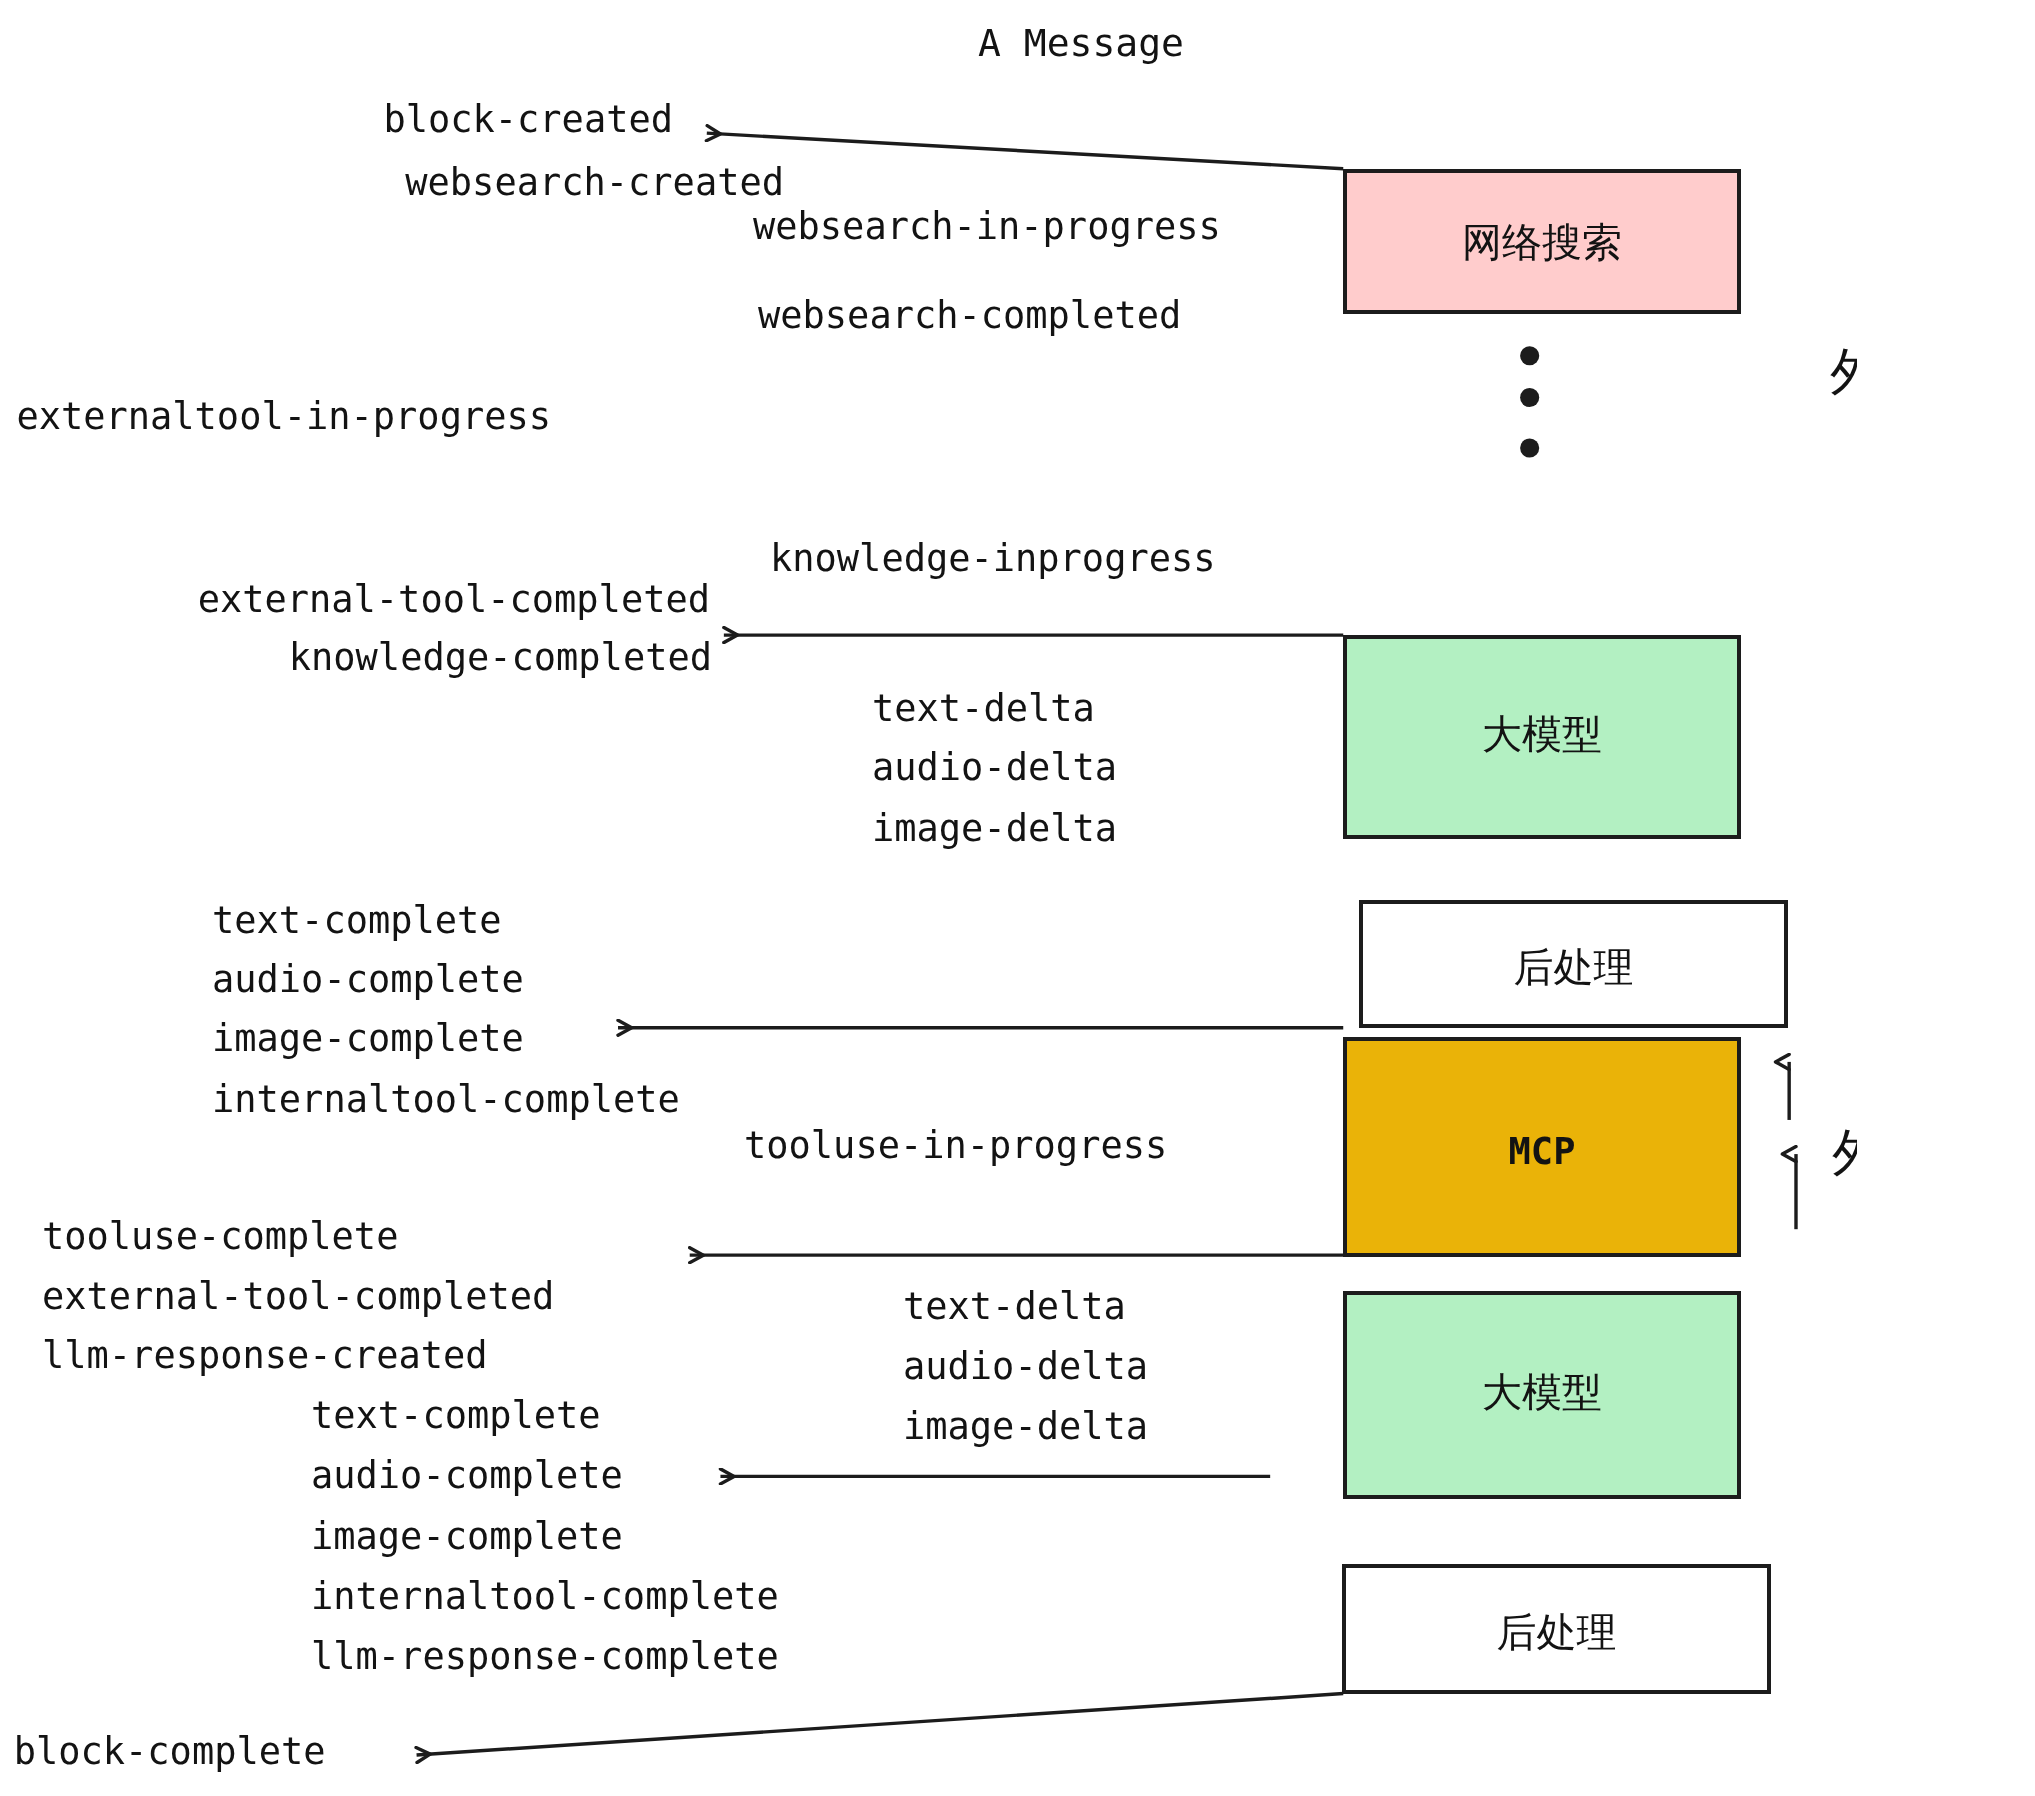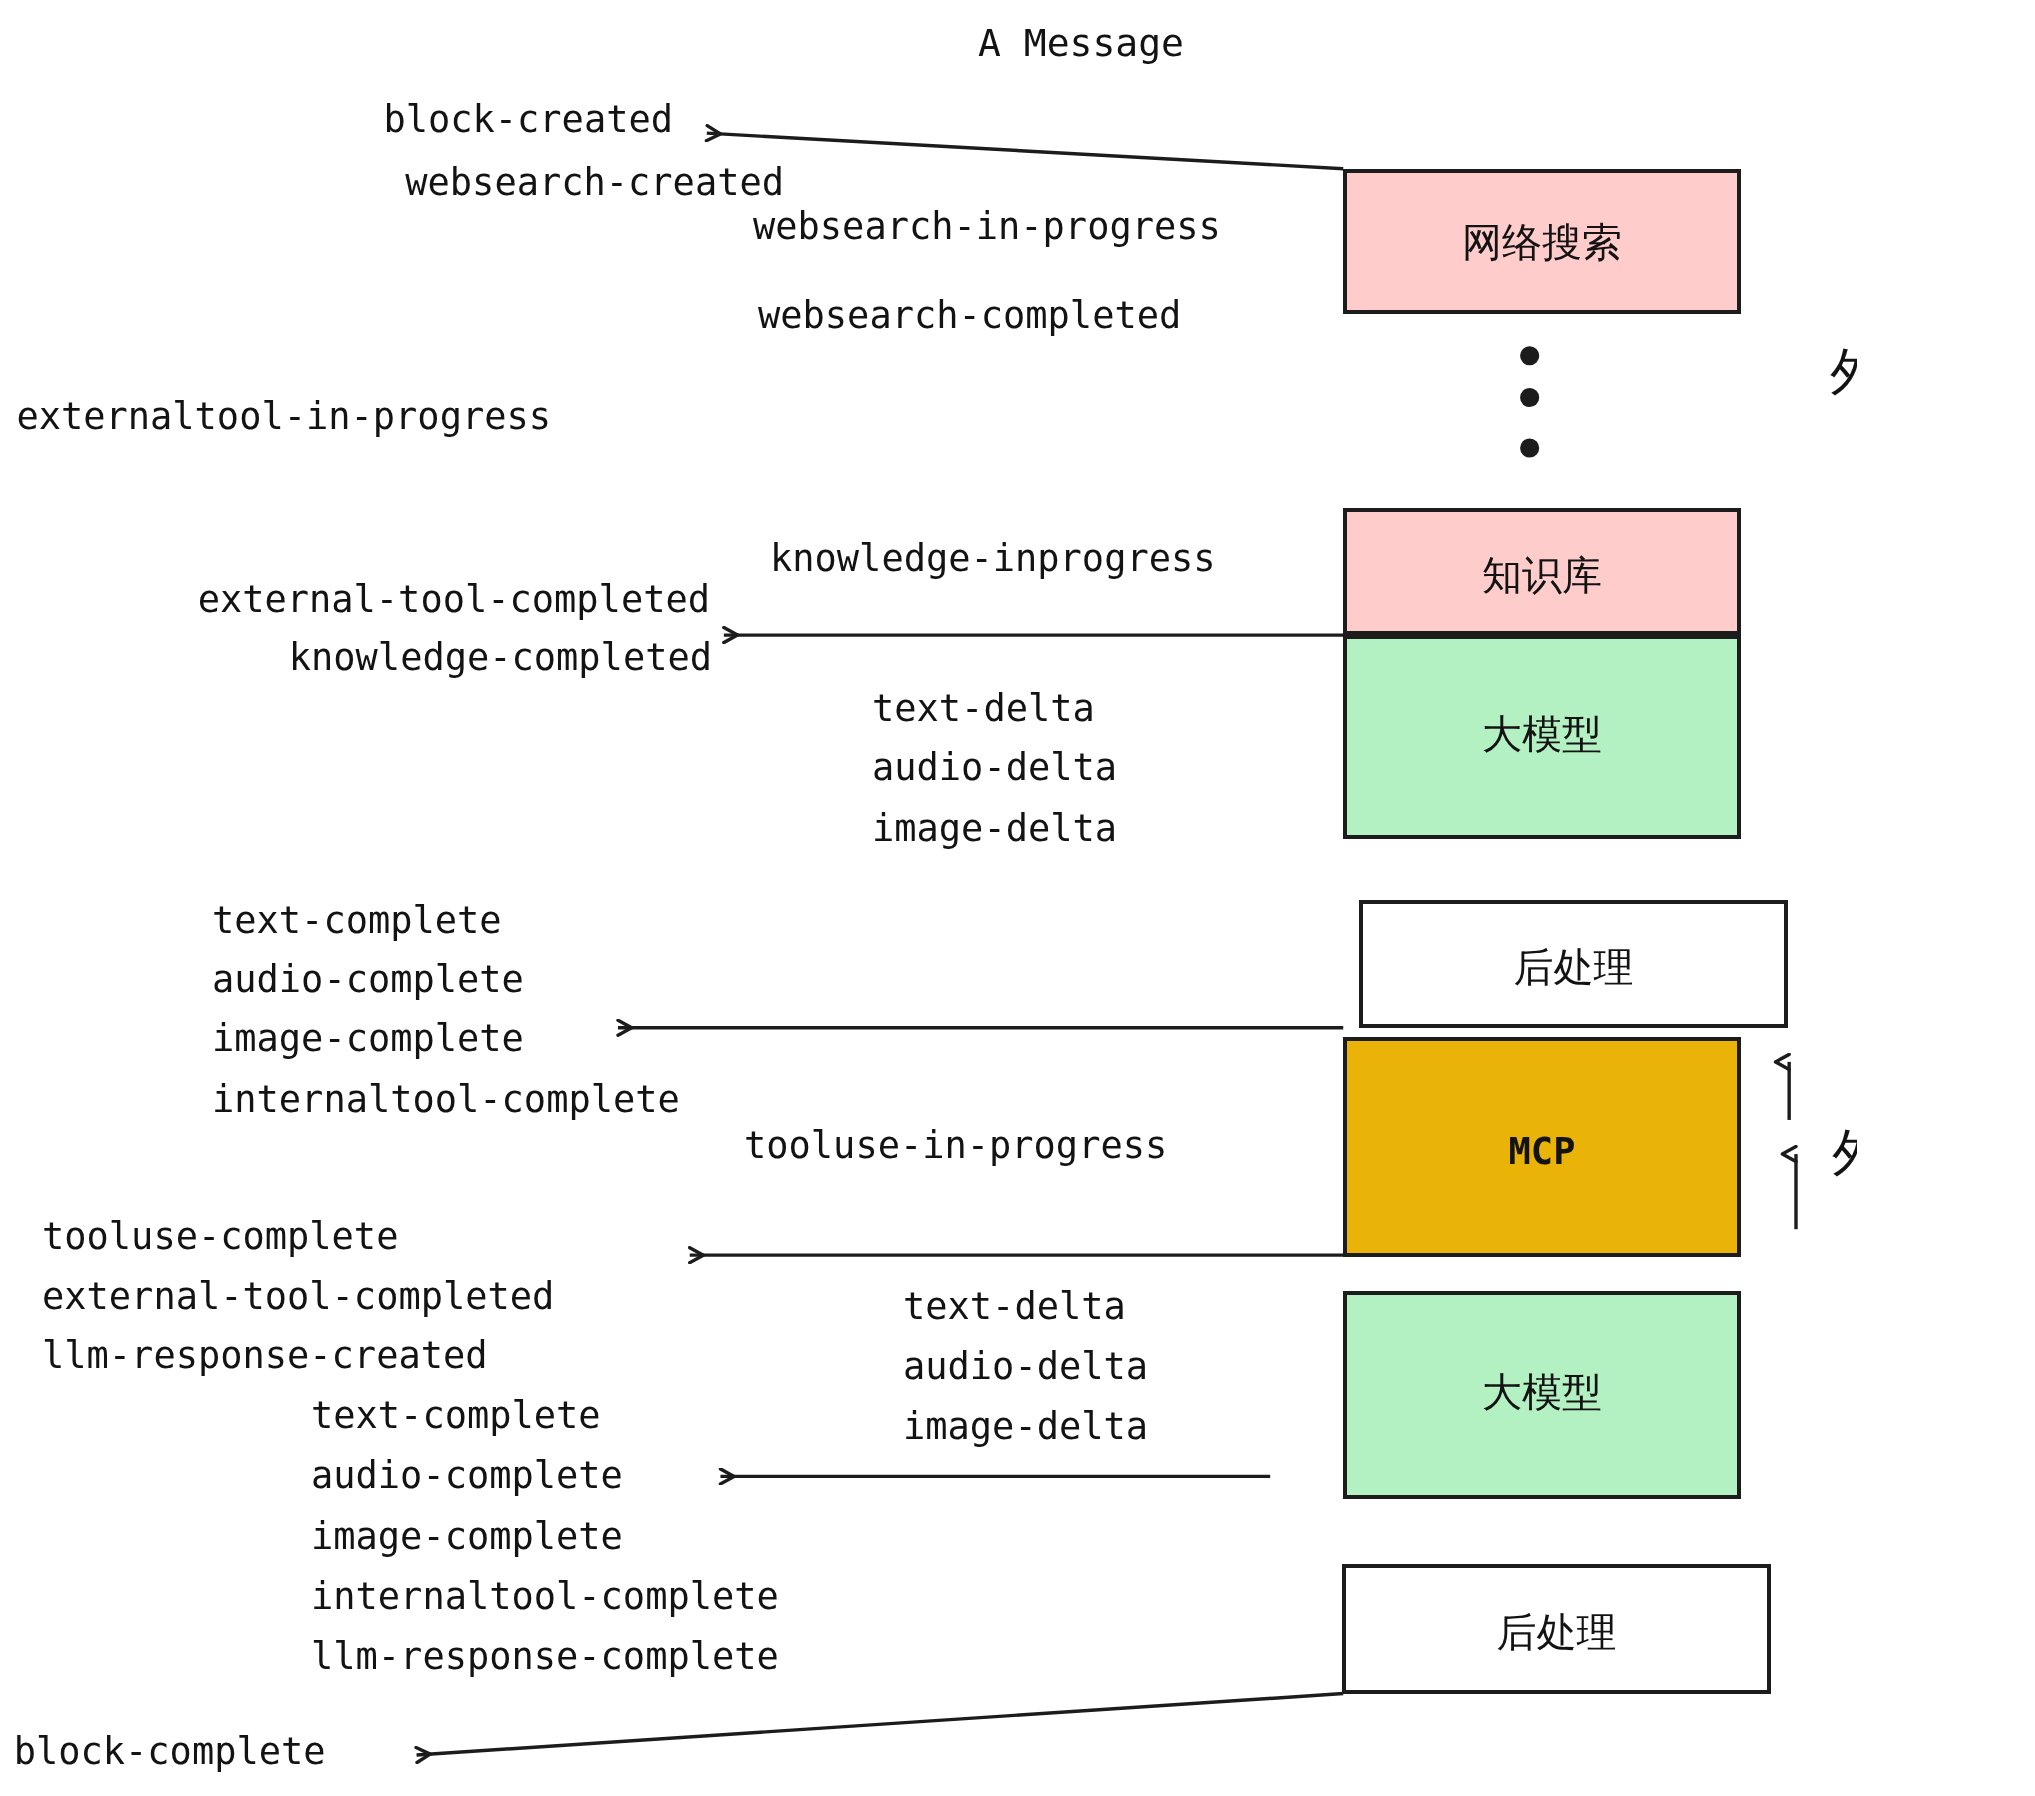--- a/index.html
+++ b/index.html
@@ -114,23 +114,20 @@
       <path d="M2630,1690 L2630,1800" fill="none" stroke="#1c1c1c" stroke-width="5" marker-end="url(#ahv)" transform="rotate(180 2630 1745)"></path>
     </g>
   </svg>
 
   <div class="title" style="left:978px; top:20.5px;">A Message</div>
 
   <div class="nodebox" style="left:1343px; top:169px; width:398px; height:145px; background:#FFCCCC;">
     <div class="boxlabel" style="left:50%; top:42px;">网络搜索</div>
   </div>
 
-  <div class="nodebox" style="left:1343px; top:508px; width:398px; height:127px; background:#FFCCCC;">
-    <div class="boxlabel" style="left:50%; top:36px;">知识库</div>
-  </div>
 
   <div class="nodebox" style="left:1343px; top:635px; width:398px; height:204px; background:#B3F0C2;">
     <div class="boxlabel" style="left:50%; top:68px;">大模型</div>
   </div>
 
   <div class="nodebox" style="left:1359px; top:900px; width:429px; height:128px; background:#FFFFFF;">
     <div class="boxlabel" style="left:50%; top:36px;">后处理</div>
   </div>
 
   <div class="nodebox" style="left:1343px; top:1037px; width:398px; height:220px; background:#eab308;">

